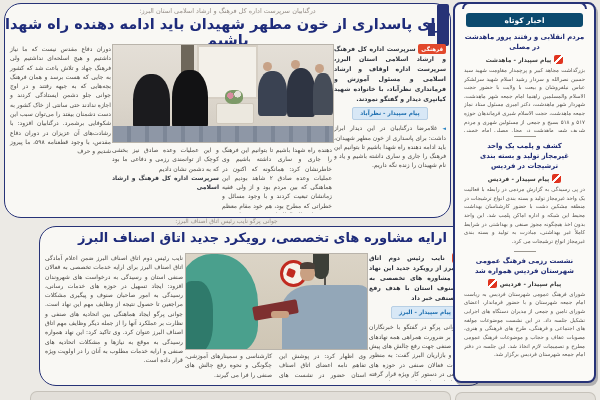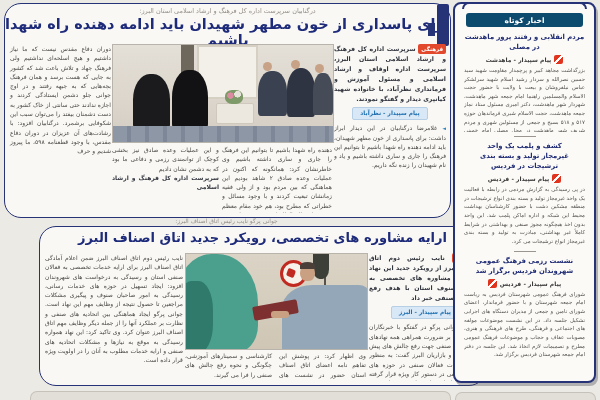--- a/index.html
+++ b/index.html
@@ -171,21 +171,21 @@
         <span>پیام سپیدار - فردیس</span>
       </div>
       <div class="s-body b2">در پی رسیدگی به گزارش مردمی در رابطه با فعالیت یک واحد غیرمجاز تولید و بسته بندی انواع ترشیجات در منطقه مشکین دشت با حضور کارشناسان بهداشت محیط این شبکه و اداره اماکن پلمب شد. این واحد بدون اخذ هیچگونه مجوز صنفی و بهداشتی در شرایط کاملاً غیر بهداشتی، مبادرت به تولید و بسته بندی غیرمجاز انواع ترشیجات می کرد.</div>
     </div>
 
     <div class="divider"></div>
 
     <div class="s-item">
       <div class="s-title">
         <div>نشست رزمی فرهنگ عمومی</div>
-        <div>شهروندان فردیس برگزار شد</div>
+        <div>شهرستان فردیس همواره شد</div>
       </div>
       <div class="s-src rev">
         <span class="s-icon"></span>
         <span>پیام سپیدار - فردیس</span>
       </div>
       <div class="s-body b3">شورای فرهنگ عمومی شهرستان فردیس به ریاست امام جمعه شهرستان و با حضور فرماندار، اعضای شورای تامین و جمعی از مدیران دستگاه های اجرایی تشکیل جلسه داد. در این نشست موضوعات مولفه های اجتماعی و فرهنگی، طرح های فرهنگی و هنری، مصوبات عفاف و حجاب و موضوعات فرهنگ عمومی مطرح و تصمیمات لازم اتخاذ شد. این جلسه در دفتر امام جمعه شهرستان فردیس برگزار شد.</div>
     </div>
   </aside>
 
   <div class="strip strip-main"></div>

